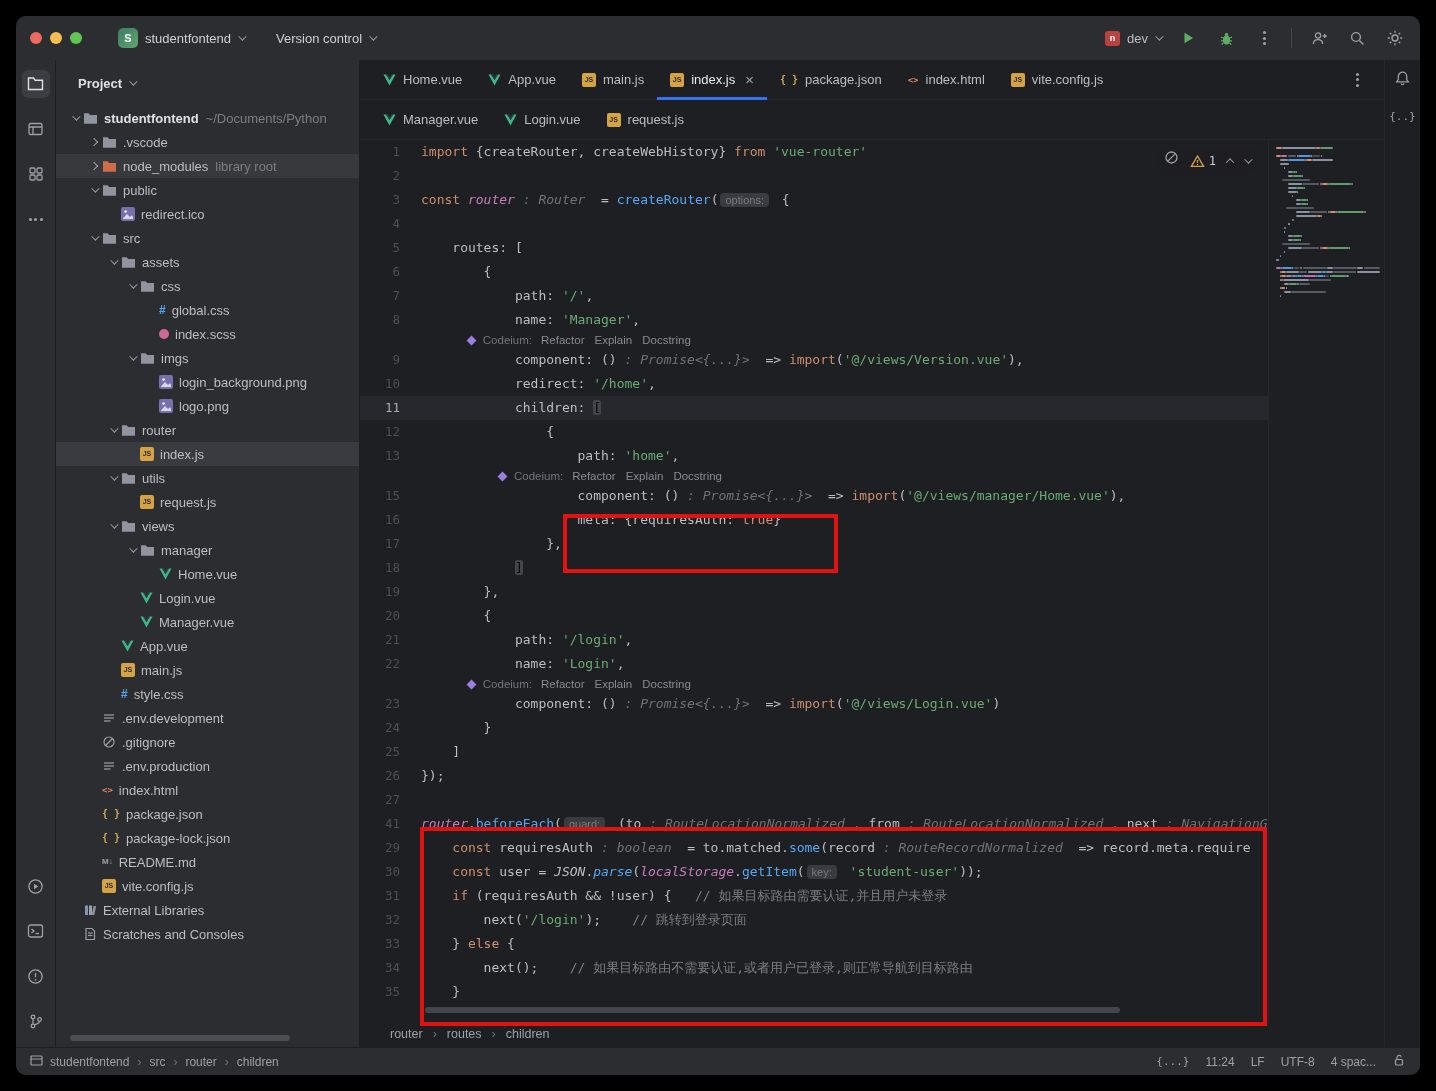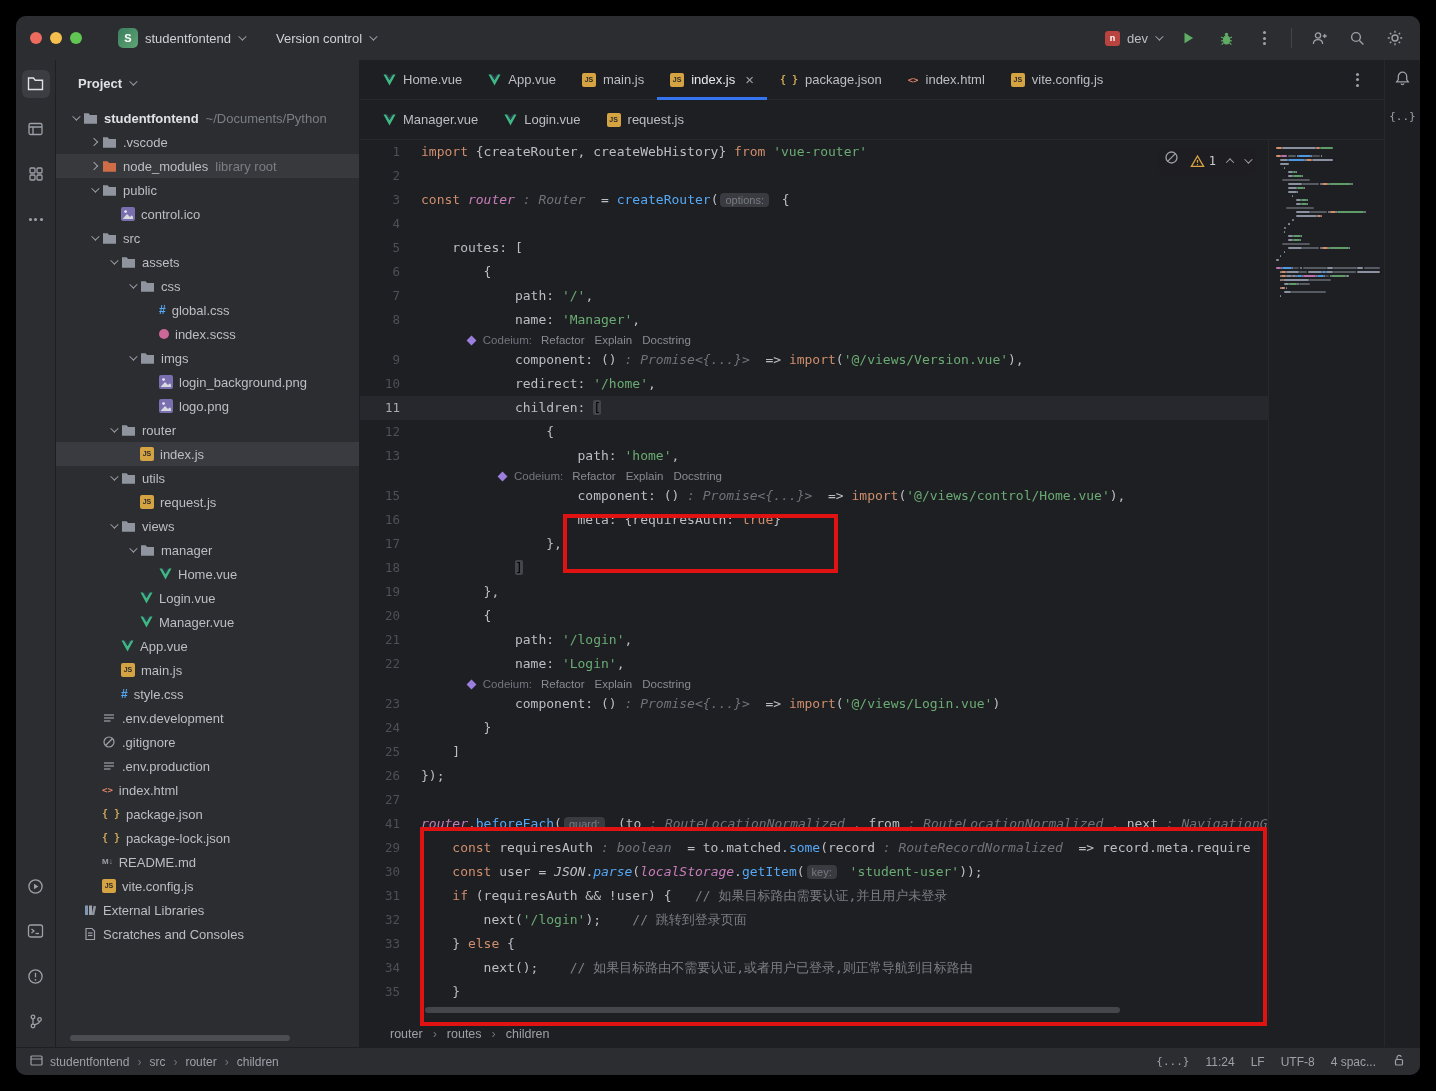--- a/index.html
+++ b/index.html
@@ -299,21 +299,21 @@
     <span class="tree-label">public</span>
 
   </div>
           <div class="tree-row" style="padding-left:48px">
     <span class="chev-box"></span>
     <svg class="ticon" width="14" height="14" viewBox="0 0 14 14">
               <rect width="14" height="14" rx="2" fill="#7a6fae"></rect>
               <circle cx="4.6" cy="4.6" r="1.4" fill="#e9e3f7"></circle>
               <path d="M2 11.5 6 7l3 3 1.8-1.8 1.2 1.6v2.2H2z" fill="#d6d9de"></path>
             </svg>
-    <span class="tree-label">control.ico</span>
+    <span class="tree-label">redirect.ico</span>
 
   </div>
           <div class="tree-row" style="padding-left:29px">
     <span class="chev-box">
               <span class="cv down"></span>
             </span>
     <svg class="ticon" width="15" height="13" viewBox="0 0 15 13">
               <path d="M1 1.2h4.6l1.5 1.9H14v8.7H1z" fill="#8f949e"></path>
             </svg>
     <span class="tree-label">src</span>
@@ -714,21 +714,21 @@
       <span class="hint-body" style="margin-left:99px">
         <span class="spark"></span>
         <span class="hint-label">Codeium:</span>
         <span class="hint-action">Refactor</span>
                   <span class="hint-action">Explain</span>
                   <span class="hint-action">Docstring</span>
       </span>
               </div>
               <div class="code-row">
     <span class="gut">15</span>
-    <span class="code-text"><span class="tk-d">                    component: () </span><span class="tk-t">: Promise&lt;{...}&gt; </span><span class="tk-d"> =&gt; </span><span class="tk-k">import</span><span class="tk-d">(</span><span class="tk-s">'@/views/control/Home.vue'</span><span class="tk-d">),</span></span>
+    <span class="code-text"><span class="tk-d">                    component: () </span><span class="tk-t">: Promise&lt;{...}&gt; </span><span class="tk-d"> =&gt; </span><span class="tk-k">import</span><span class="tk-d">(</span><span class="tk-s">'@/views/manager/Home.vue'</span><span class="tk-d">),</span></span>
   </div>
               <div class="code-row">
     <span class="gut">16</span>
     <span class="code-text"><span class="tk-d">                    meta: {requiresAuth: </span><span class="tk-k">true</span><span class="tk-d">}</span></span>
   </div>
               <div class="code-row">
     <span class="gut">17</span>
     <span class="code-text"><span class="tk-d">                },</span></span>
   </div>
               <div class="code-row">

